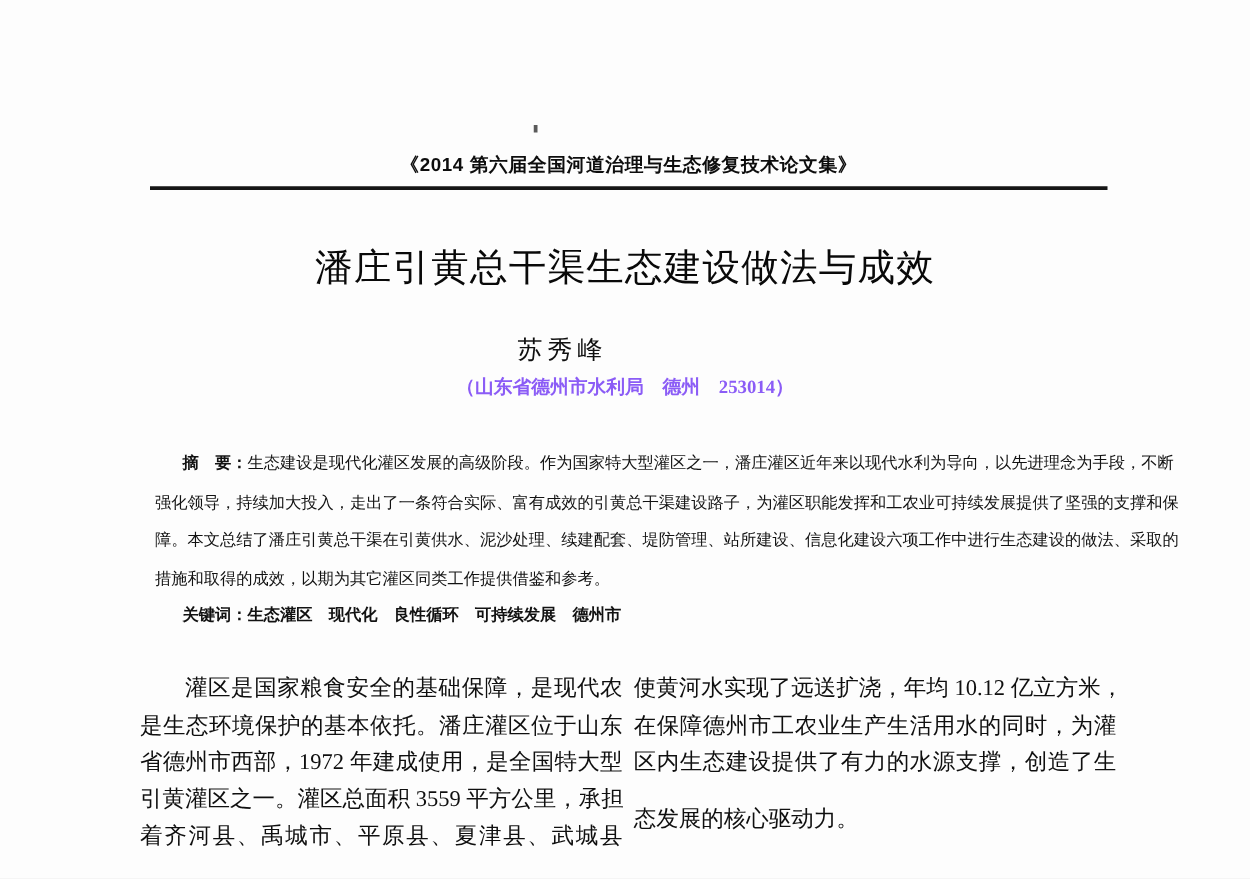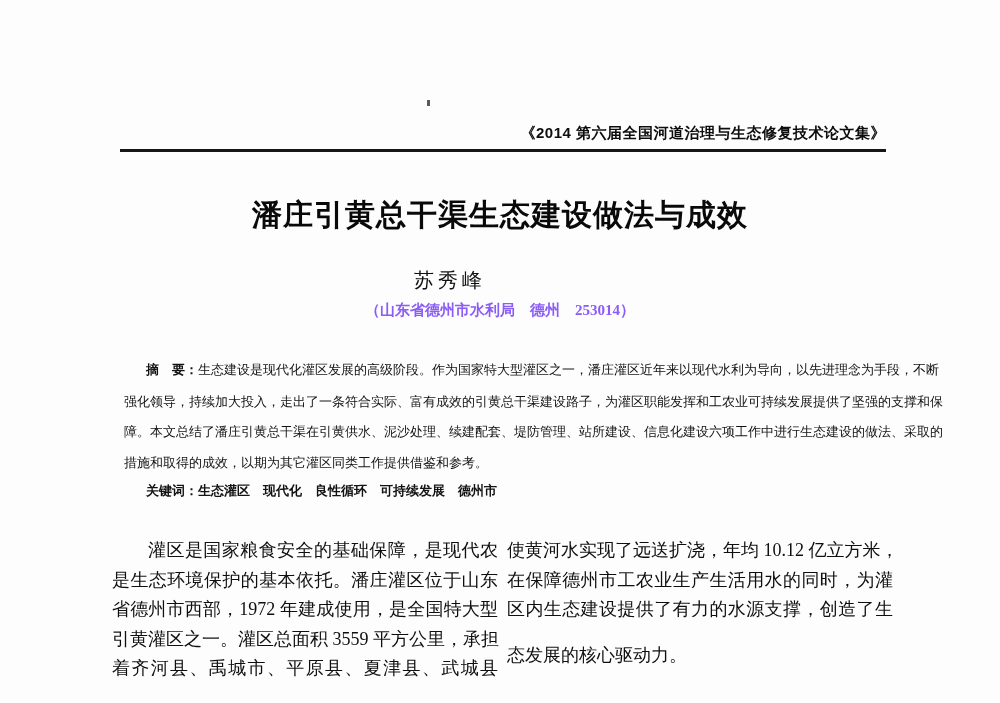--- a/index.html
+++ b/index.html
@@ -4,34 +4,34 @@
 <style>
   html,body{margin:0;padding:0;background:#e9e9e9;}
   #page{
     position:relative;width:1000px;height:703px;margin:0 auto;
     background:#fdfdfd;overflow:hidden;color:#141414;
     font-family:"Liberation Serif","DejaVu Serif",serif;
   }
   
   .journal-header{
     position:absolute;top:121px;left:120px;width:766px;
-    text-align:right;font-family:"Liberation Sans","DejaVu Sans",sans-serif;
+    text-align:center;font-family:"Liberation Sans","DejaVu Sans",sans-serif;
     font-weight:700;font-size:15px;line-height:24px;letter-spacing:0.5px;color:#0d0d0d;
   }
   .header-rule{
     position:absolute;top:149px;left:120px;width:766px;height:3px;background:#161616;
   }
   .scan-speck{
     position:absolute;top:100px;left:427px;width:3px;height:6px;background:#5a5a5a;
   }
   
   .paper-title{
     position:absolute;top:192px;left:0;width:1000px;text-align:center;
     font-family:"Liberation Sans","DejaVu Sans",sans-serif;
-    font-weight:700;font-size:30px;line-height:46px;letter-spacing:1px;color:#090909;
+    font-weight:400;font-size:30px;line-height:46px;letter-spacing:1px;color:#090909;
   }
   .author-name{
     position:absolute;top:265px;left:0;width:900px;text-align:center;
     font-size:20px;line-height:30px;letter-spacing:4px;color:#101010;
   }
   .affiliation{
     position:absolute;top:297px;left:0;width:1000px;text-align:center;
     font-weight:700;font-size:15px;line-height:26px;color:#8b5cf6;
   }
   
@@ -40,21 +40,21 @@
     font-size:13px;line-height:30.5px;color:#121212;
   }
   .abstract-line{
     text-align:justify;text-align-last:justify;white-space:nowrap;
   }
   .abstract-line.first{text-indent:22px;}
   .abstract-line.last{text-align-last:left;}
   .abstract-label{font-family:Liberation Mono, monospace;font-weight:700;}
   .keywords-line{
     position:absolute;top:477px;left:124px;width:758px;padding-left:22px;box-sizing:border-box;
-    font-family:Liberation Mono, monospace;
+    font-family:Liberation Serif, serif;
     font-weight:700;font-size:13px;line-height:30.5px;color:#121212;
   }
   
   .column{
     position:absolute;top:536px;width:386px;
     font-size:18px;line-height:29.6px;color:#0f0f0f;
   }
   .column.left{left:112px;}
   .column.right{left:507px;}
   .body-line{

